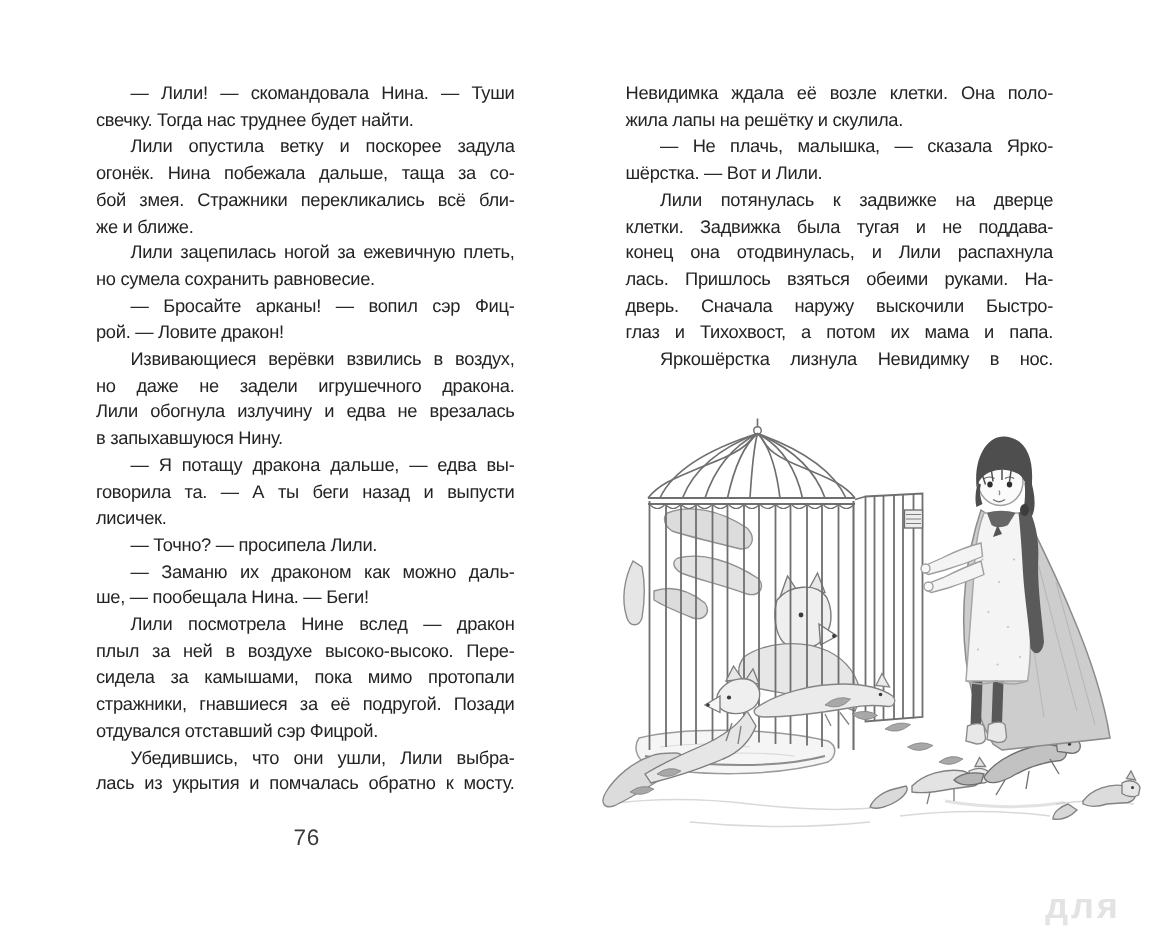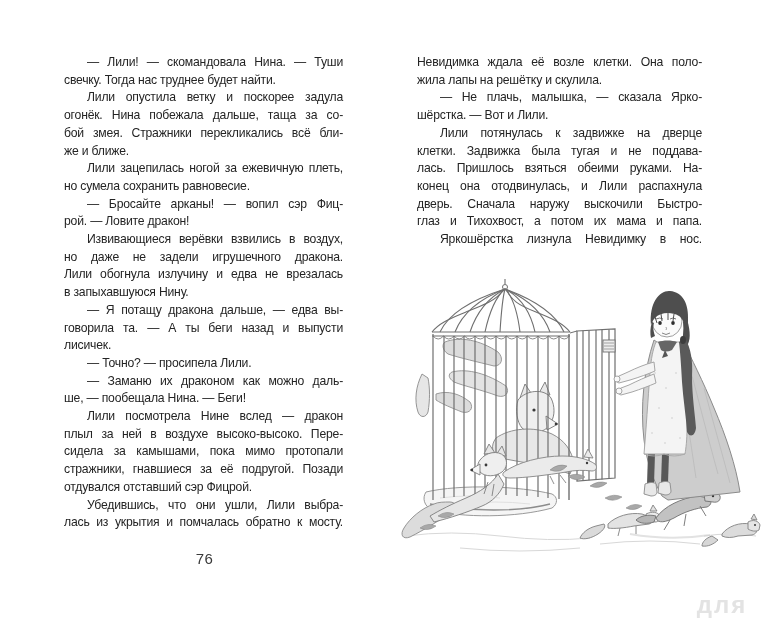--- a/index.html
+++ b/index.html
@@ -91,22 +91,22 @@
   </div>
 
   <div>
     <div id="right-text" class="page-text">
         <div class="line">Невидимка ждала её возле клетки. Она поло-</div>
         <div class="line end">жила лапы на решётку и скулила.</div>
         <div class="line in">— Не плачь, малышка, — сказала Ярко-</div>
         <div class="line end">шёрстка. — Вот и Лили.</div>
         <div class="line in">Лили потянулась к задвижке на дверце</div>
         <div class="line">клетки. Задвижка была тугая и не поддава-</div>
+        <div class="line">конец она отодвинулась, и Лили распахнула</div>
         <div class="line">лась. Пришлось взяться обеими руками. На-</div>
-        <div class="line">конец она отодвинулась, и Лили распахнула</div>
         <div class="line">дверь. Сначала наружу выскочили Быстро-</div>
         <div class="line">глаз и Тихохвост, а потом их мама и папа.</div>
         <div class="line in">Яркошёрстка лизнула Невидимку в нос.</div>
       </div>
 
     <svg class="illustration" viewBox="0 0 364 292" aria-hidden="true">
 
       <g stroke="#d8d8d8" stroke-width="1" fill="none">
         <path d="M6,258 Q50,252 100,258 T190,260"></path>
         <path d="M200,266 Q250,260 300,266"></path>

